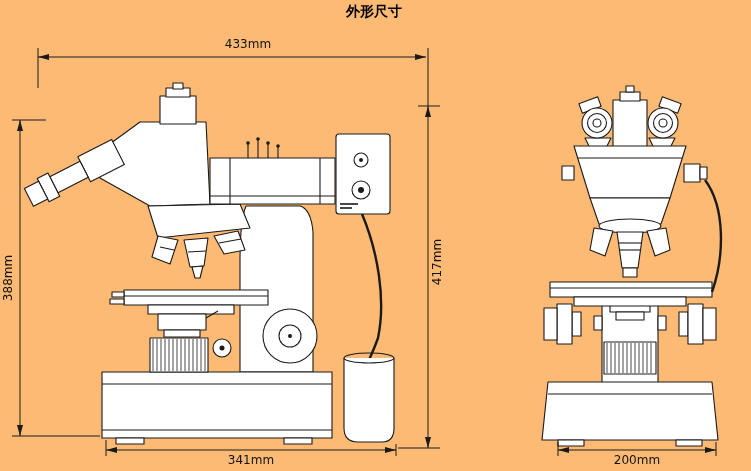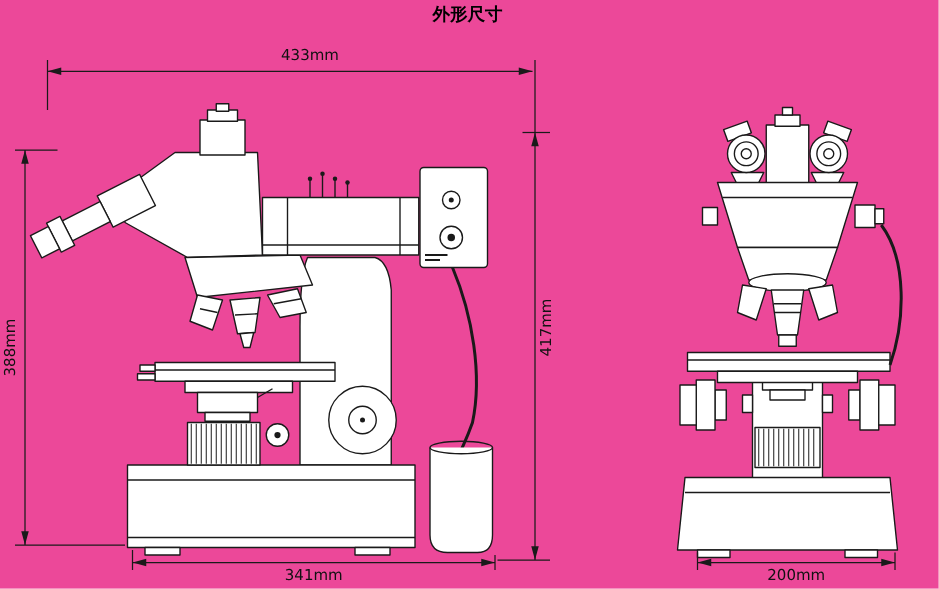--- a/index.html
+++ b/index.html
@@ -5,21 +5,21 @@
   html, body {
     margin: 0;
     padding: 0;
     background: #ffffff;
     font-family: "DejaVu Sans", sans-serif;
   }
   .canvas {
     position: relative;
     width: 751px;
     height: 471px;
-    background: #ec4899;
+    background: #fdba74;
     overflow: hidden;
   }
   svg { display: block; }
   .dim-text {
     font-size: 12px;
     fill: #111111;
     font-family: "DejaVu Sans", sans-serif;
   }
   .title-text {
     font-size: 14px;

